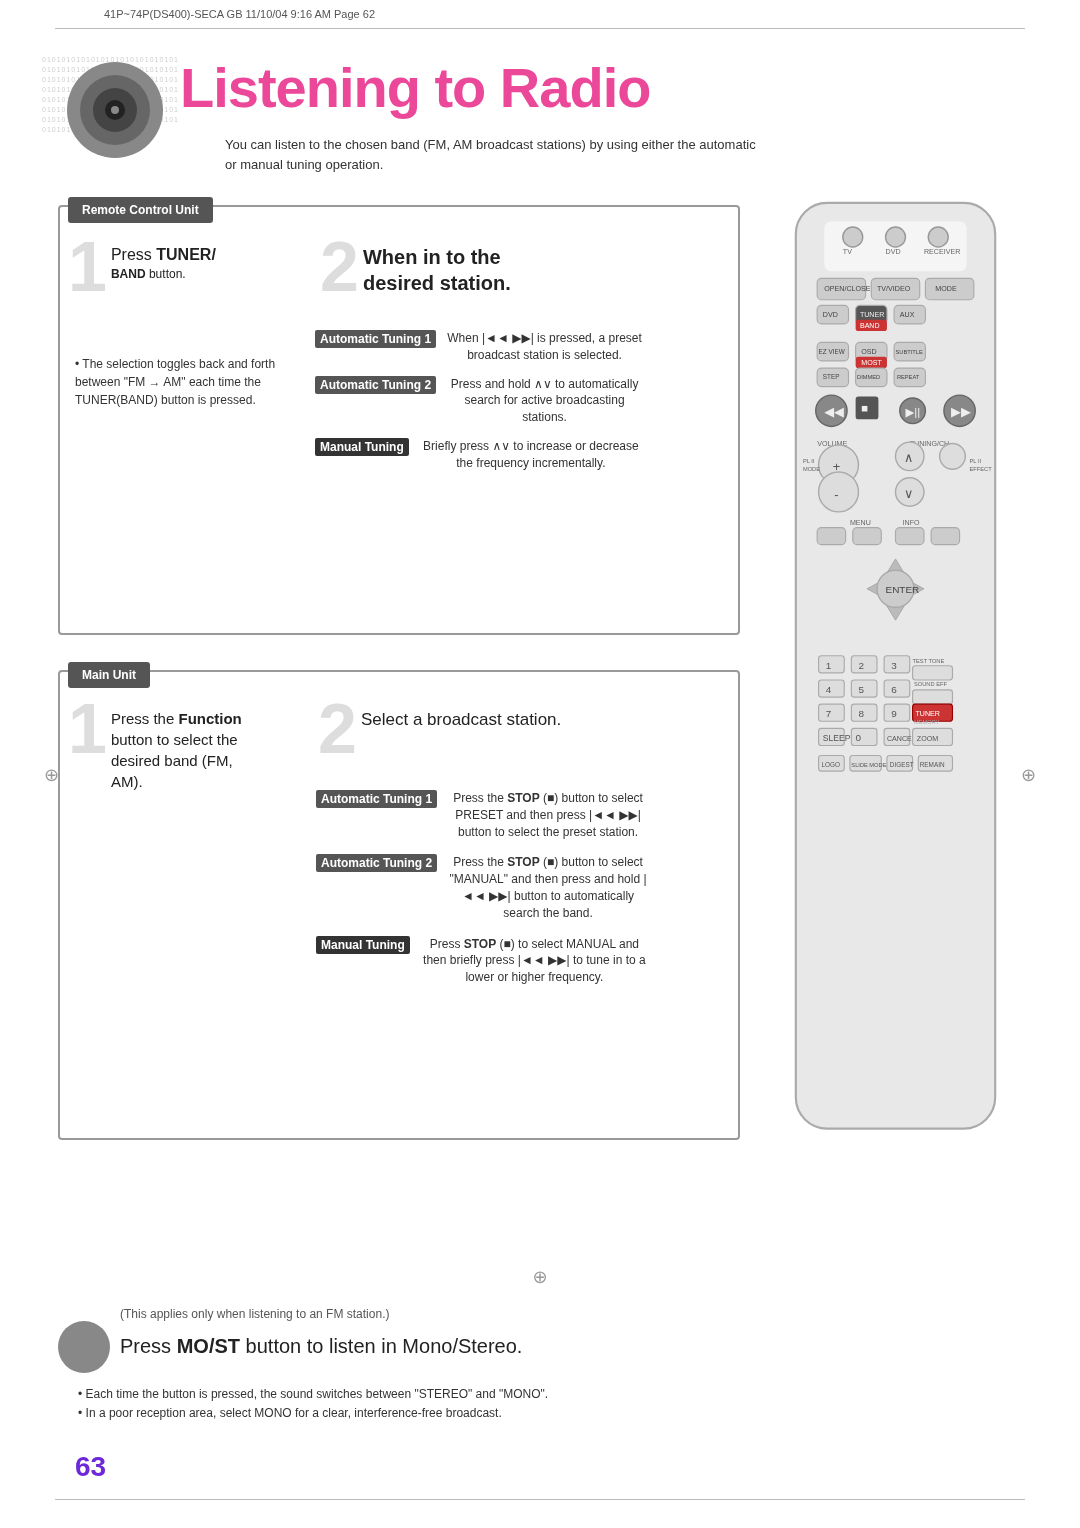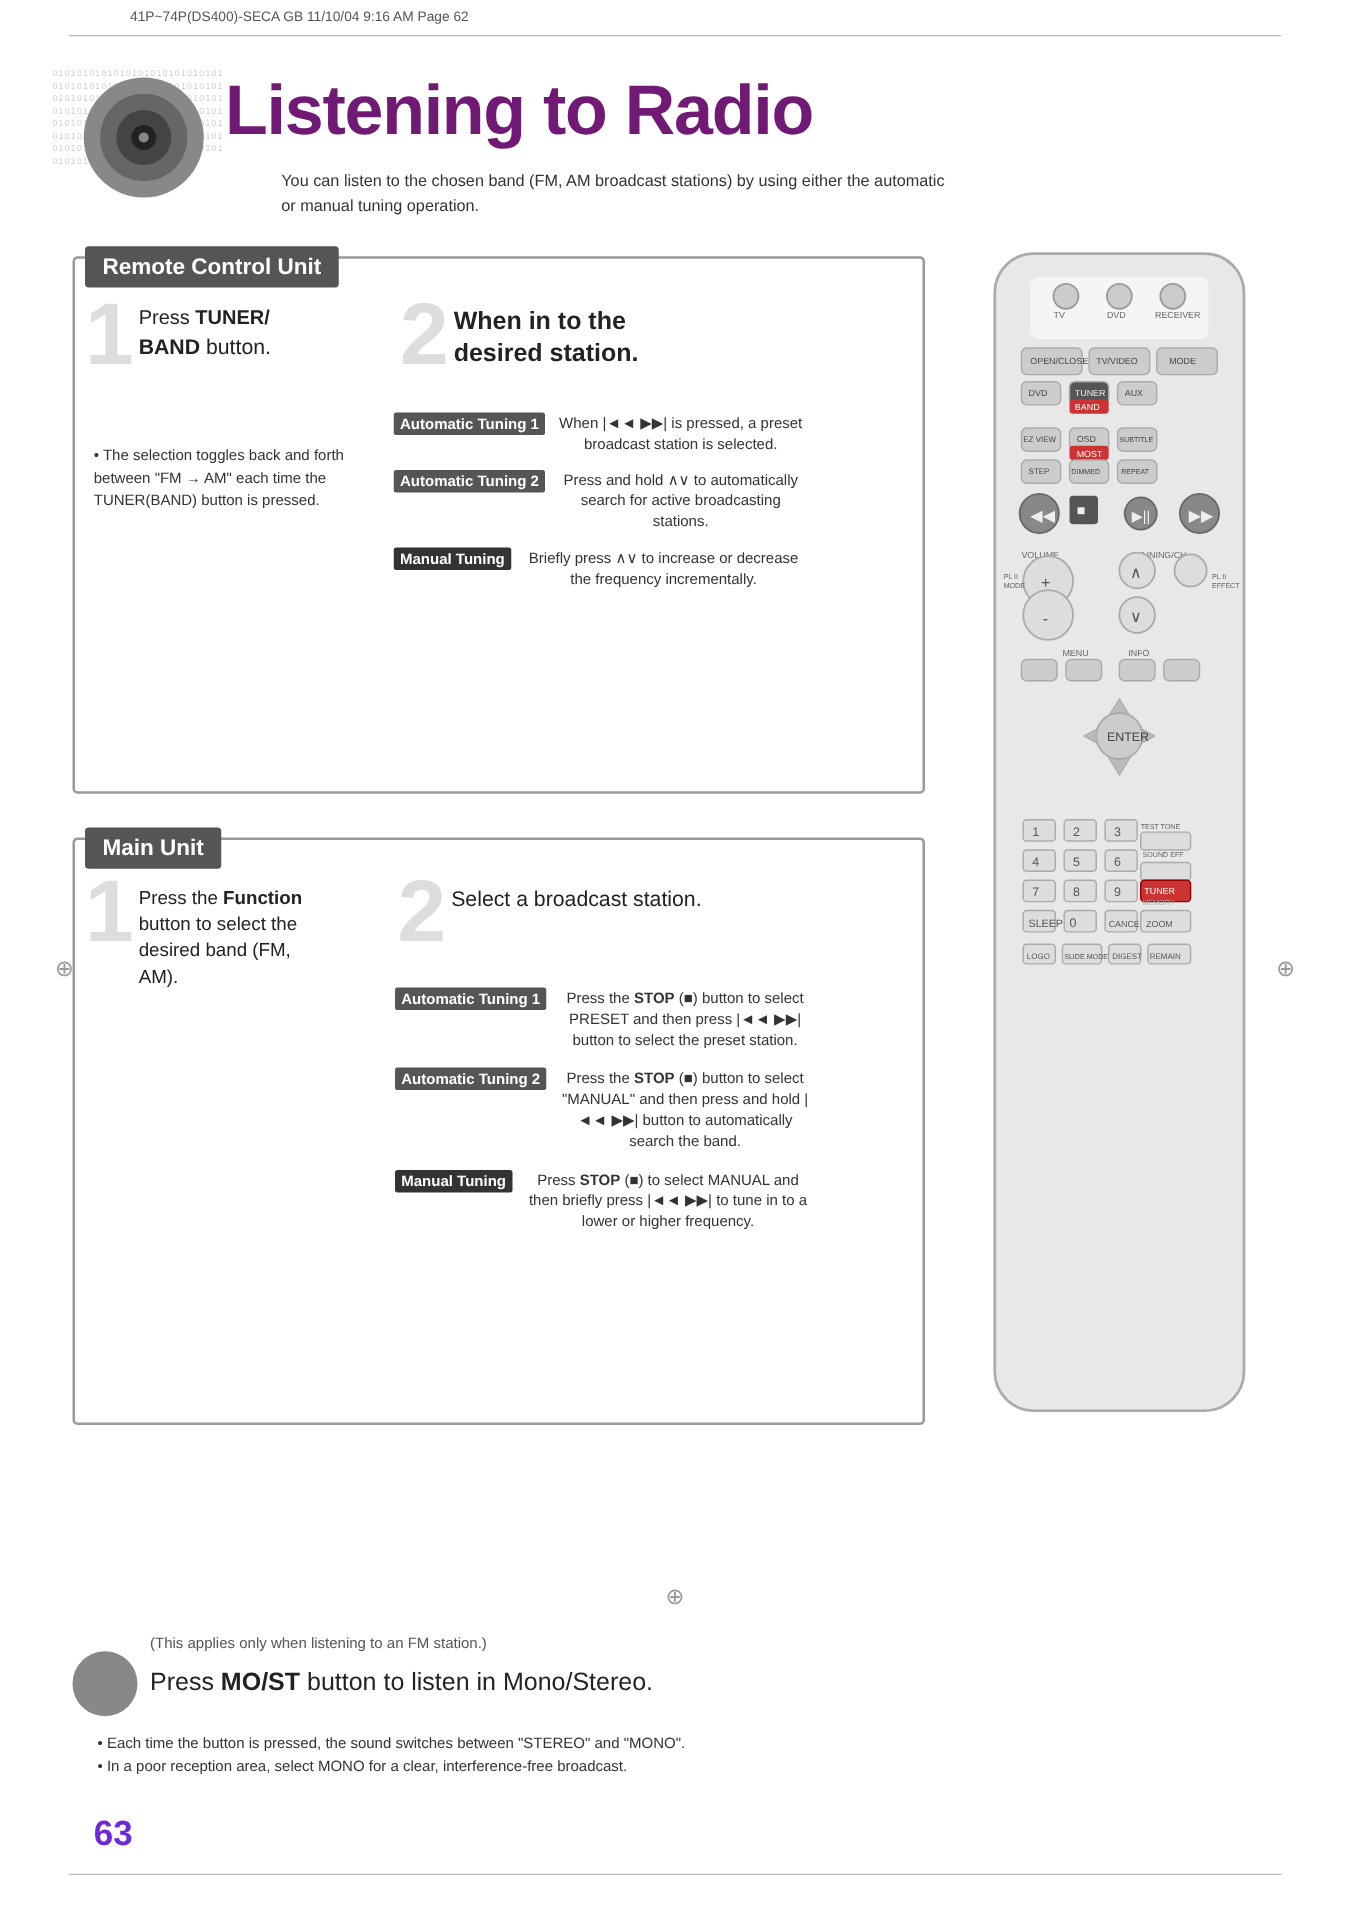--- a/index.html
+++ b/index.html
@@ -46,39 +46,39 @@
       width: 100px;
       height: 100px;
     }
 
     .page-title {
       position: absolute;
       top: 55px;
       left: 180px;
       font-size: 56px;
       font-weight: bold;
-      color: #701a75;
+      color: #ec4899;
       letter-spacing: -1px;
     }
 
     .intro-text {
       position: absolute;
       top: 135px;
       left: 225px;
       width: 540px;
       font-size: 13px;
       line-height: 1.5;
       color: #333;
     }
 
     
     .section-header {
       background: #555;
       color: #fff;
-      font-size: 18px;
+      font-size: 12px;
       font-weight: bold;
       padding: 6px 14px;
       border-radius: 3px;
       display: inline-block;
     }
 
     .tuning-row {
       margin-bottom: 12px;
       display: flex;
       align-items: flex-start;
@@ -181,21 +181,21 @@
 <div style="position:absolute; top:197px; left:68px; z-index:10;">
   <span class="section-header">Remote Control Unit</span>
 </div>
 
 <div style="position:absolute; top:238px; left:68px; display:flex; align-items:flex-start; gap:4px; width:230px;">
   <span class="step-big-num">1</span>
   <div class="step-content">
     <div style="font-size:16px; line-height:1.4;">
       Press <strong>TUNER/</strong>
     </div>
-    <div style="font-size:17px; line-height:1.4;">
+    <div style="font-size:12px; line-height:1.4;">
       <strong>BAND</strong> button.
     </div>
   </div>
 </div>
 
 <div style="position:absolute; top:355px; left:75px; width:210px; font-size:12px; line-height:1.5; color:#333;">
   • <span>The selection toggles back and forth between "FM → AM" each time the TUNER(BAND) button is pressed.</span>
 </div>
 
 <div style="position:absolute; top:238px; left:320px; display:flex; align-items:flex-start; gap:4px; width:300px;">

